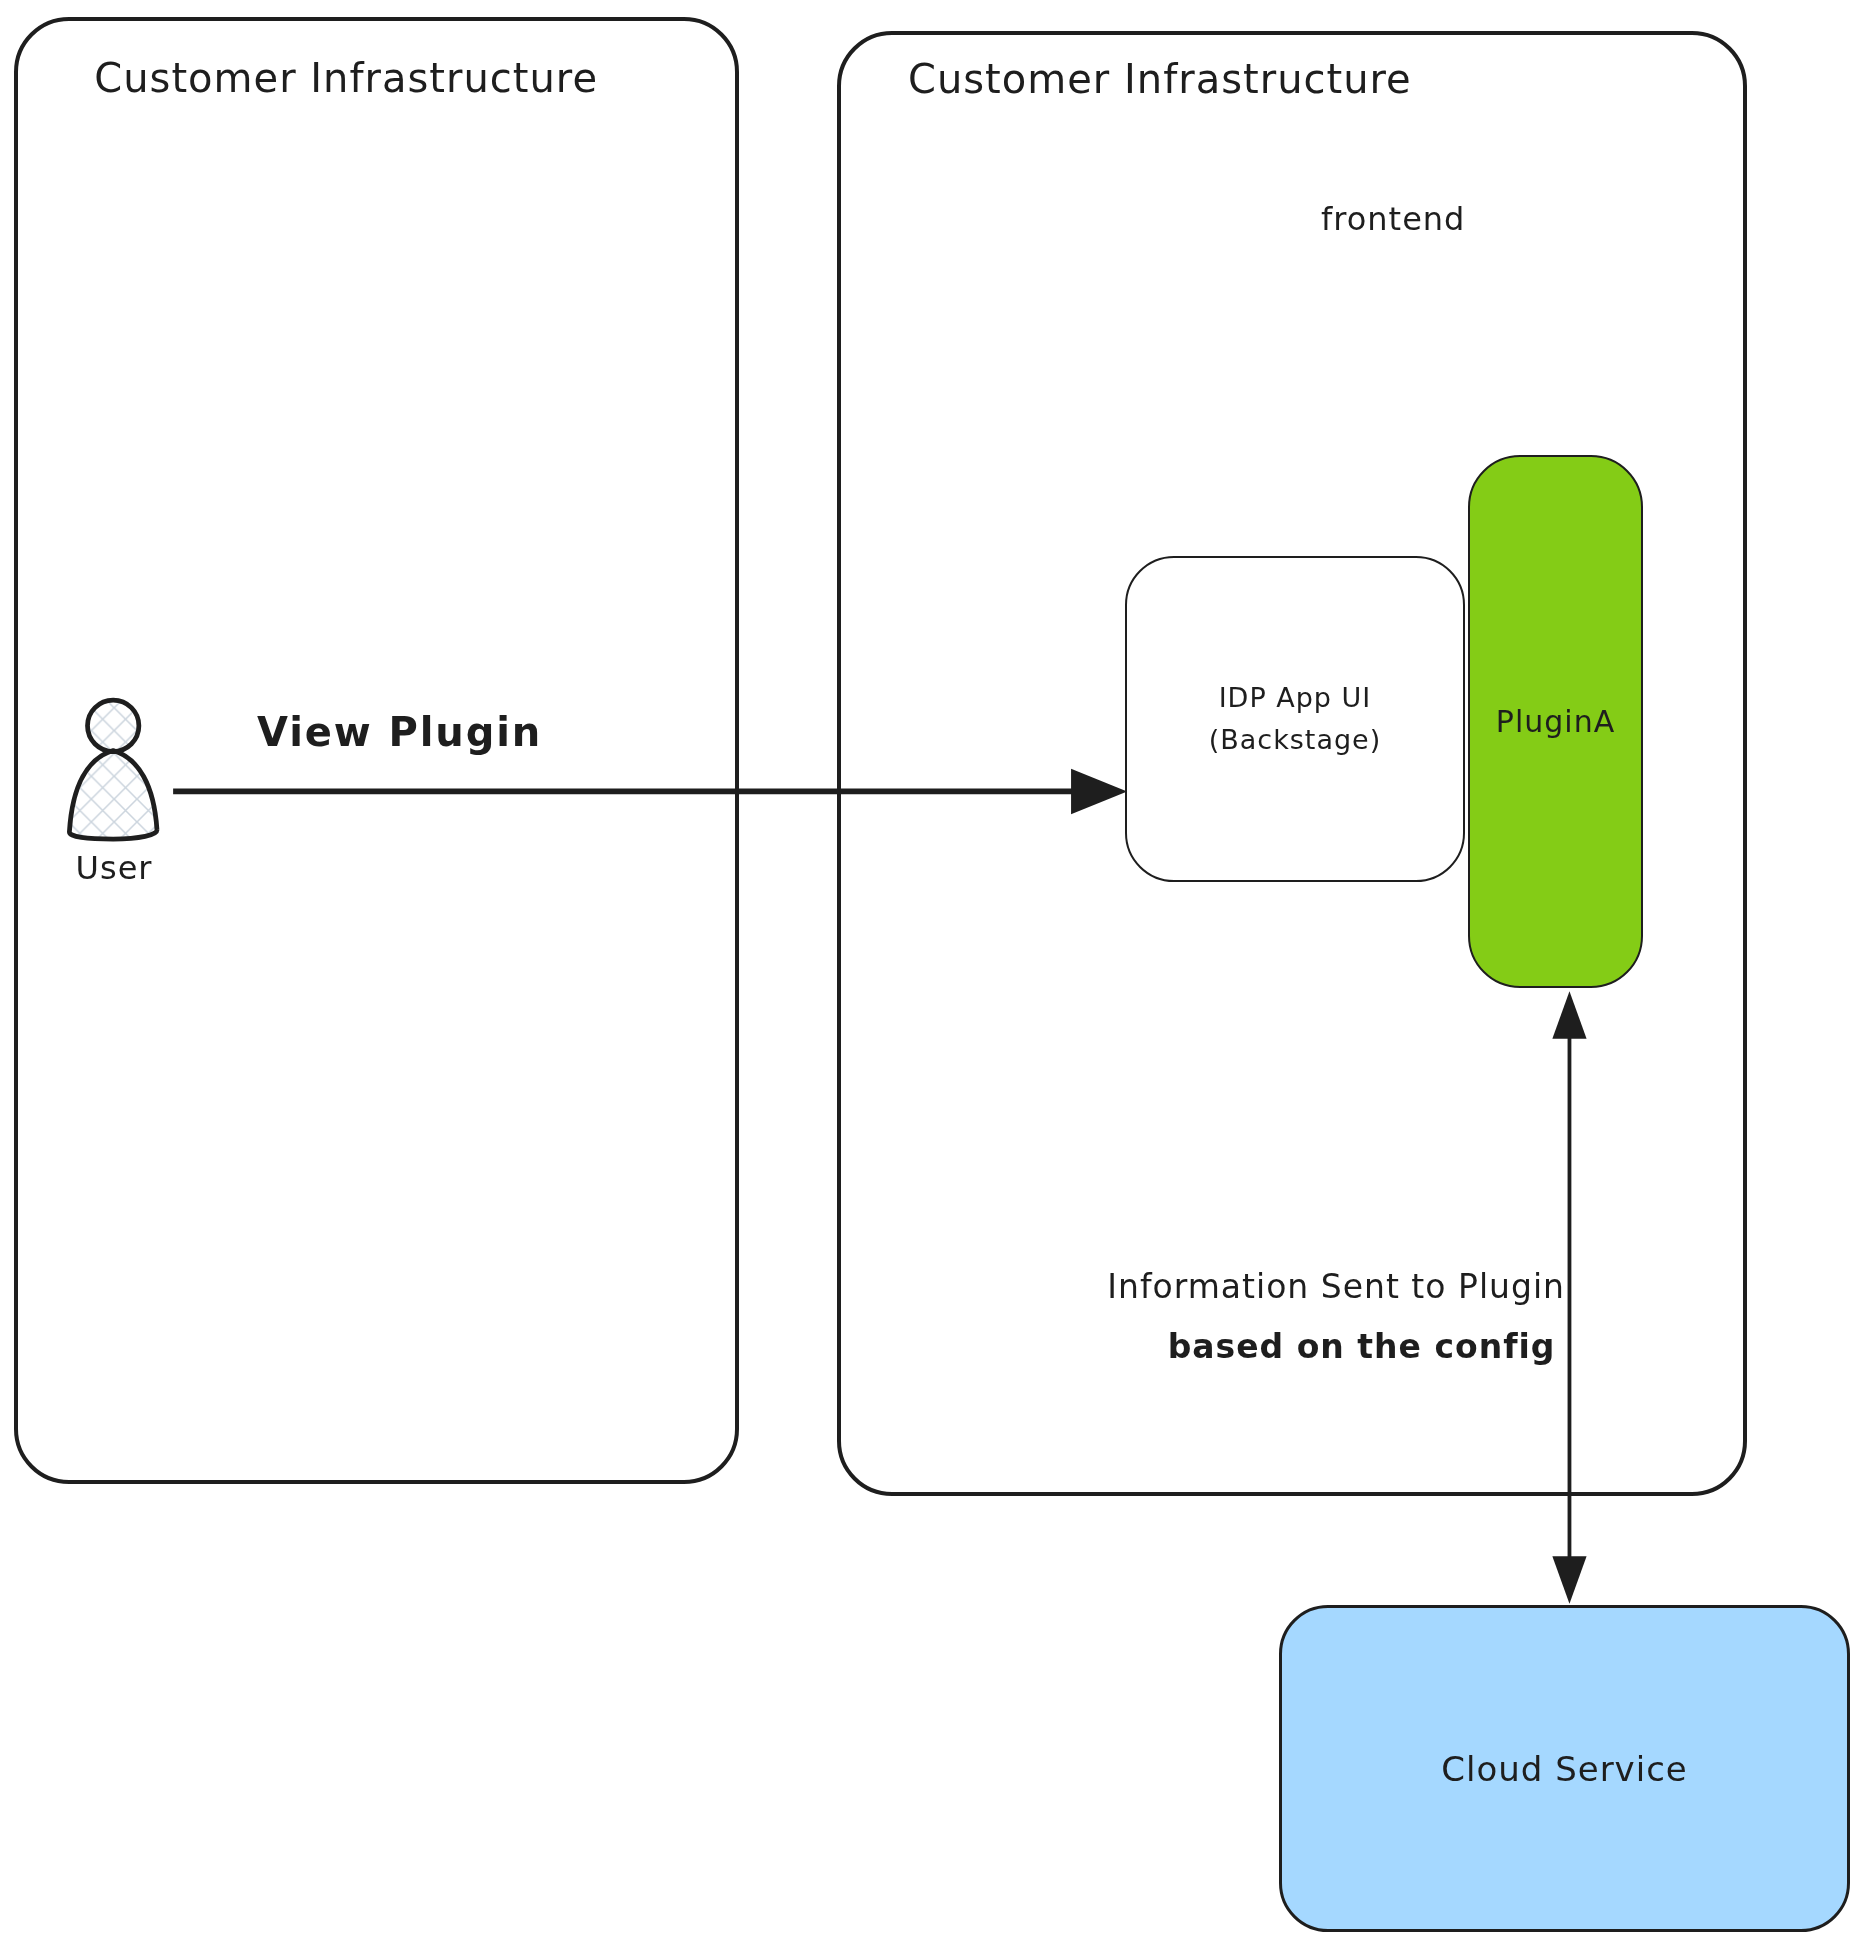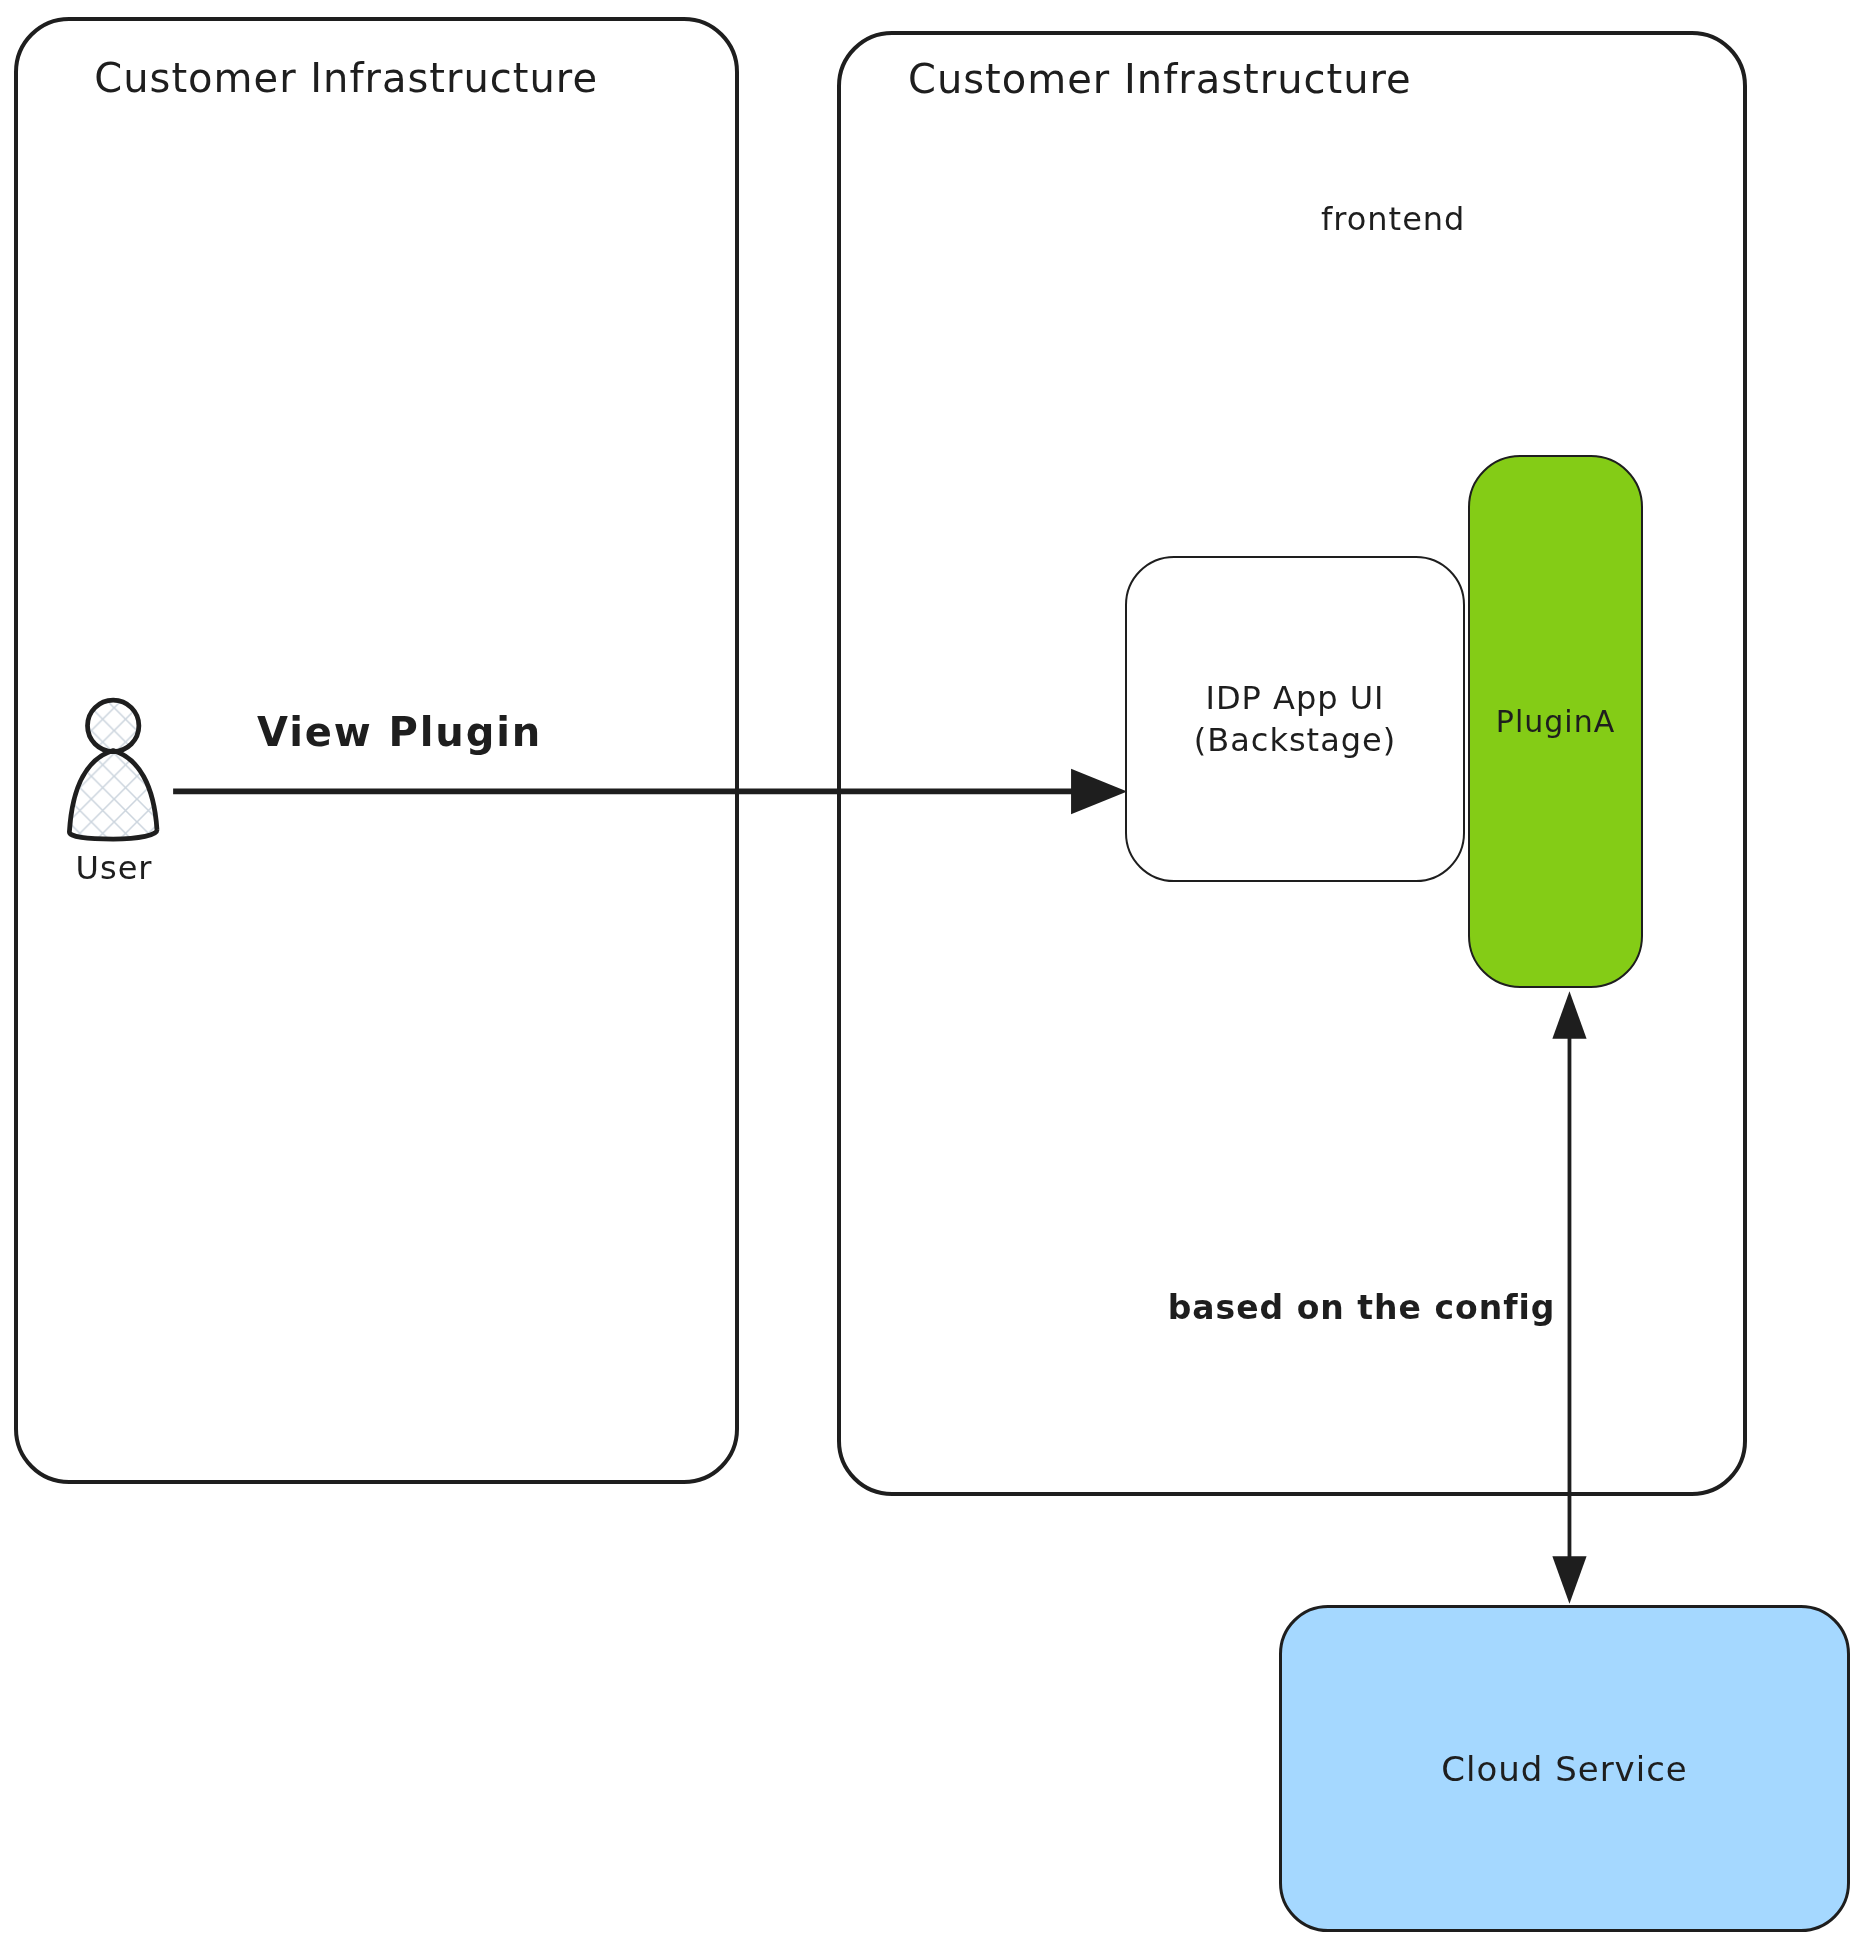--- a/index.html
+++ b/index.html
@@ -59,21 +59,21 @@
     width: 340px; height: 326px;
     border-width: 2.9px;
     border-radius: 49px;
     background: #ffffff;
     display: flex;
     align-items: center;
     justify-content: center;
     text-align: center;
   }
   .idp-text {
-    font-size: 32px;
+    font-size: 27px;
     line-height: 42px;
     letter-spacing: 1px;
   }
 
   
   .plugin-box {
     left: 1468px; top: 455px;
     width: 175px; height: 533px;
     border-width: 2.9px;
     border-radius: 52px;
@@ -185,17 +185,18 @@
 
   <div class="view-plugin-label">View Plugin</div>
 
   <svg class="layer" width="1871" height="1952" viewBox="0 0 1967 2052" aria-hidden="true">
     <line x1="1650" y1="1080" x2="1650" y2="1645" stroke="#1e1e1e" stroke-width="4"></line>
     <polygon points="1650,1042 1632,1092 1668,1092" fill="#1e1e1e"></polygon>
     <polygon points="1650,1686 1632,1636 1668,1636" fill="#1e1e1e"></polygon>
   </svg>
 
   <div class="info-label">
+    <div class="line1">Information Sent to Plugin</div>
     <div class="line2">based on the config</div>
   </div>
 
 </div>
 
 
 </body></html>

